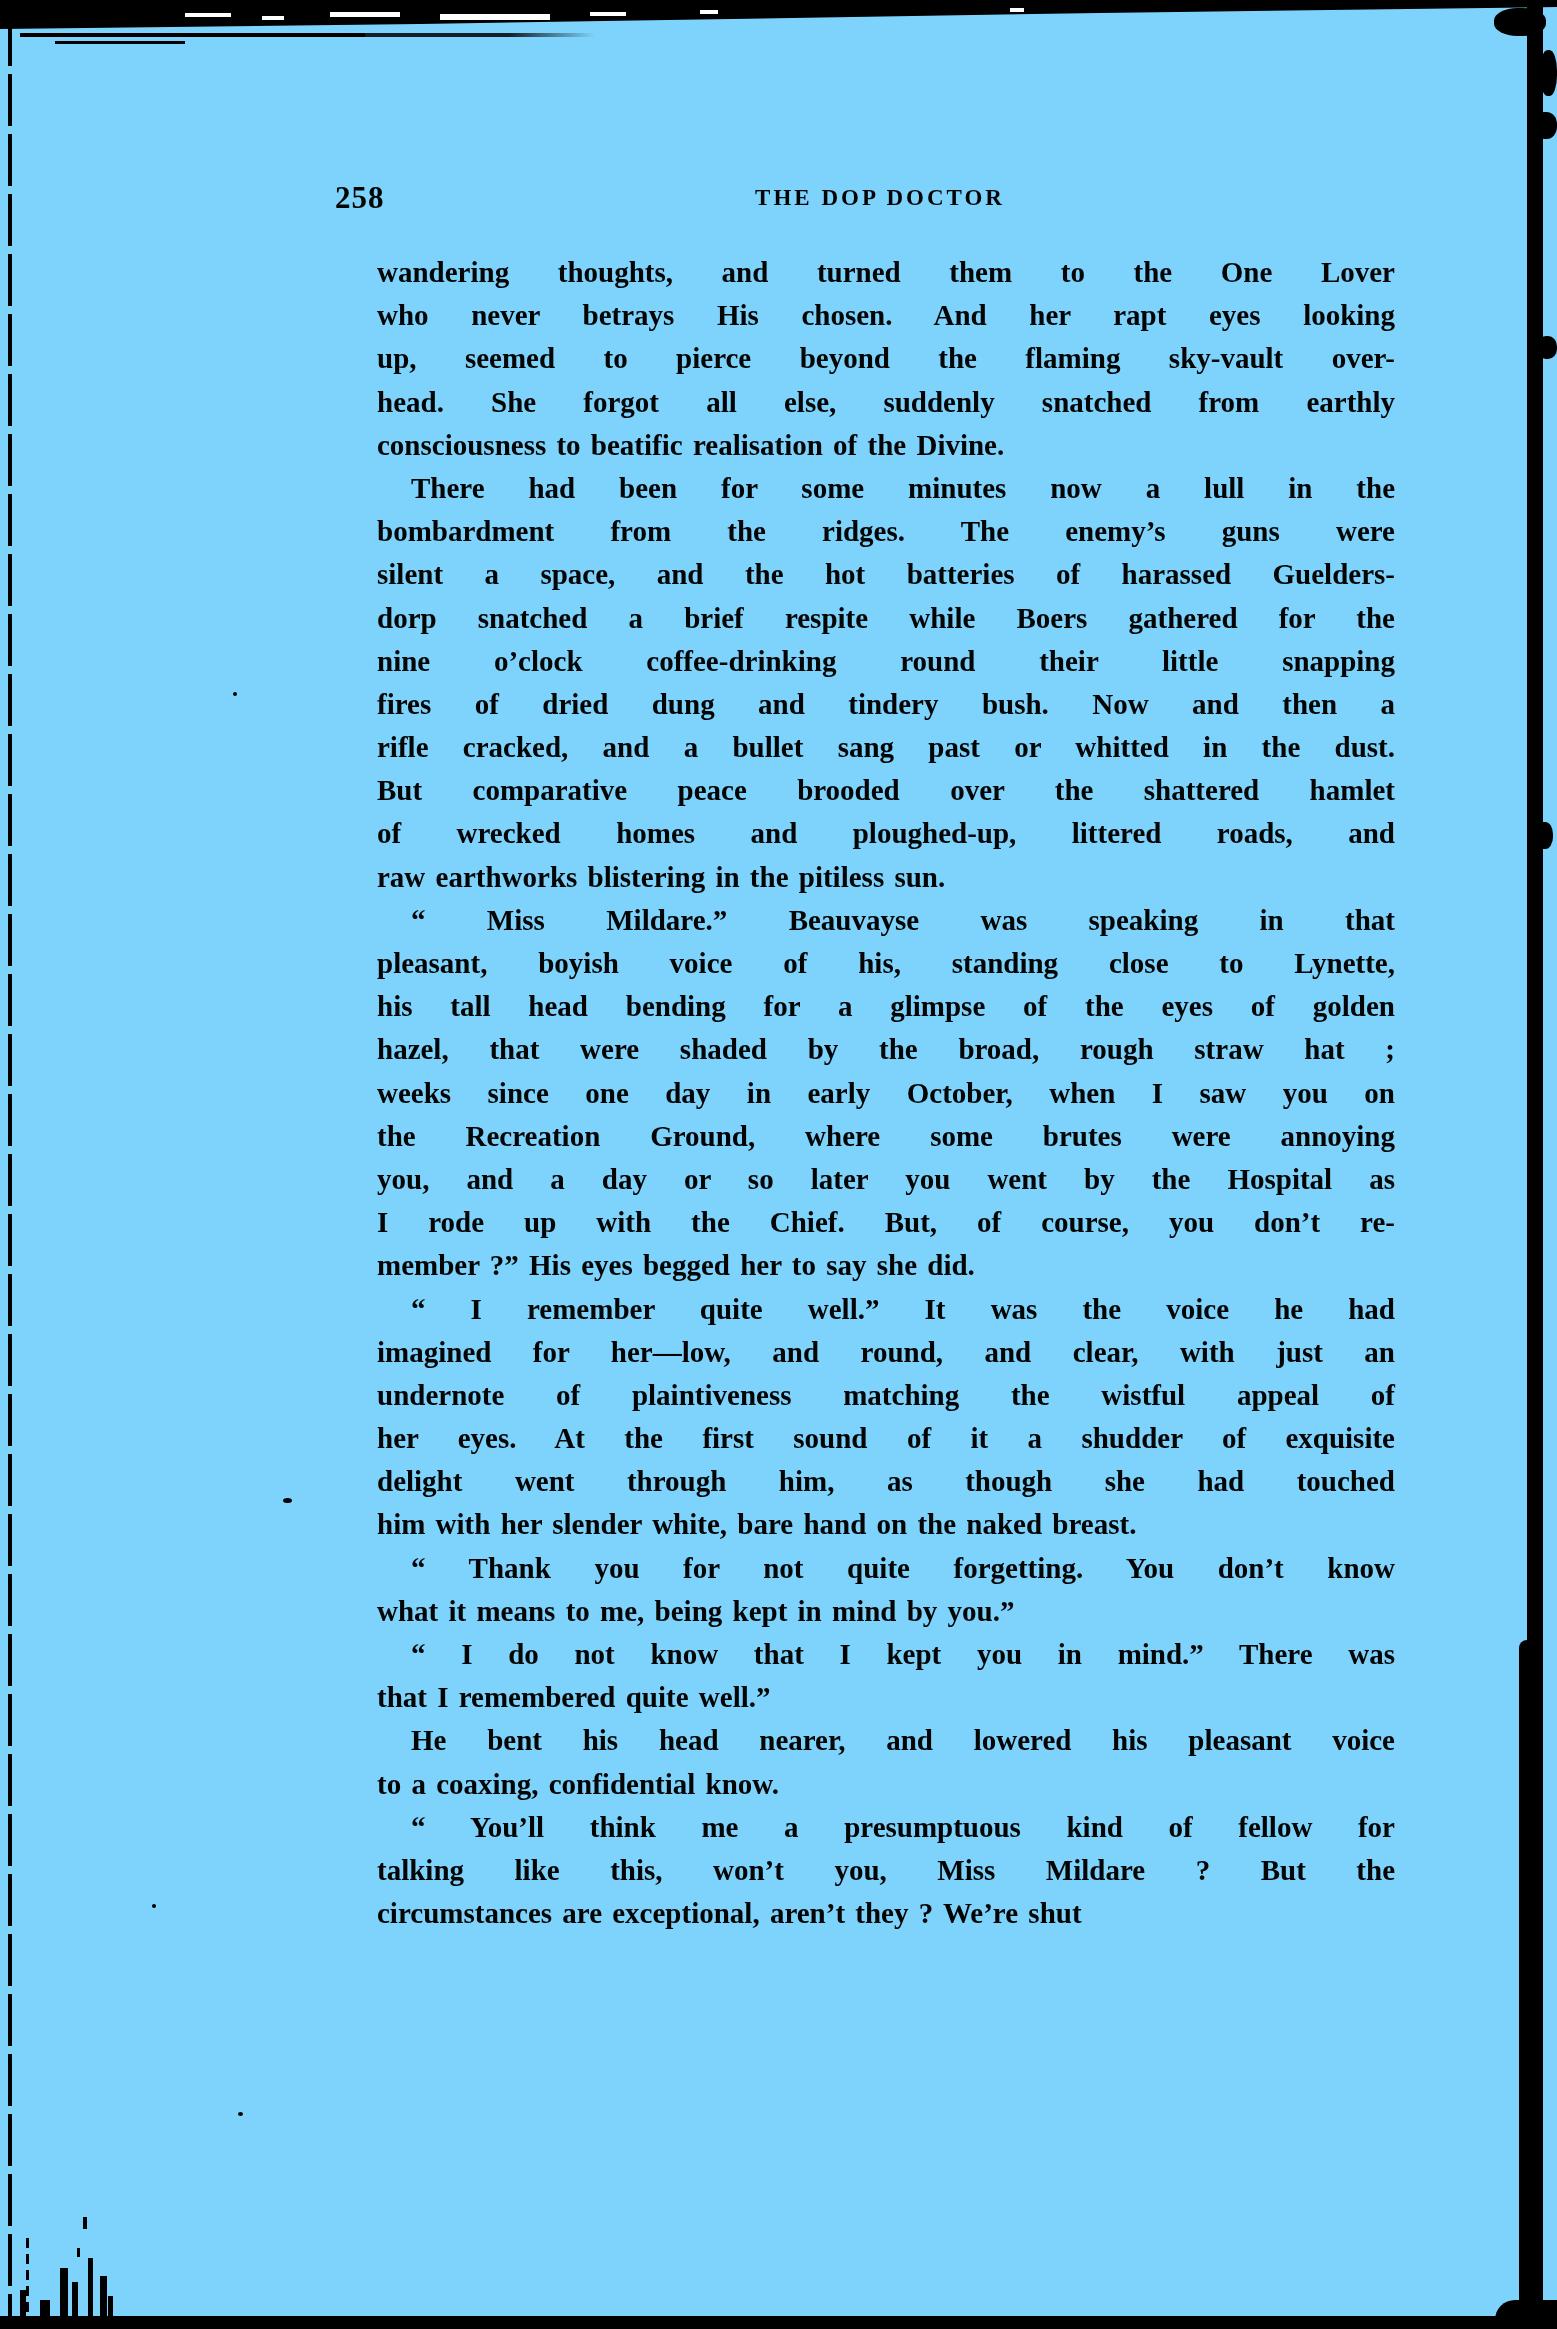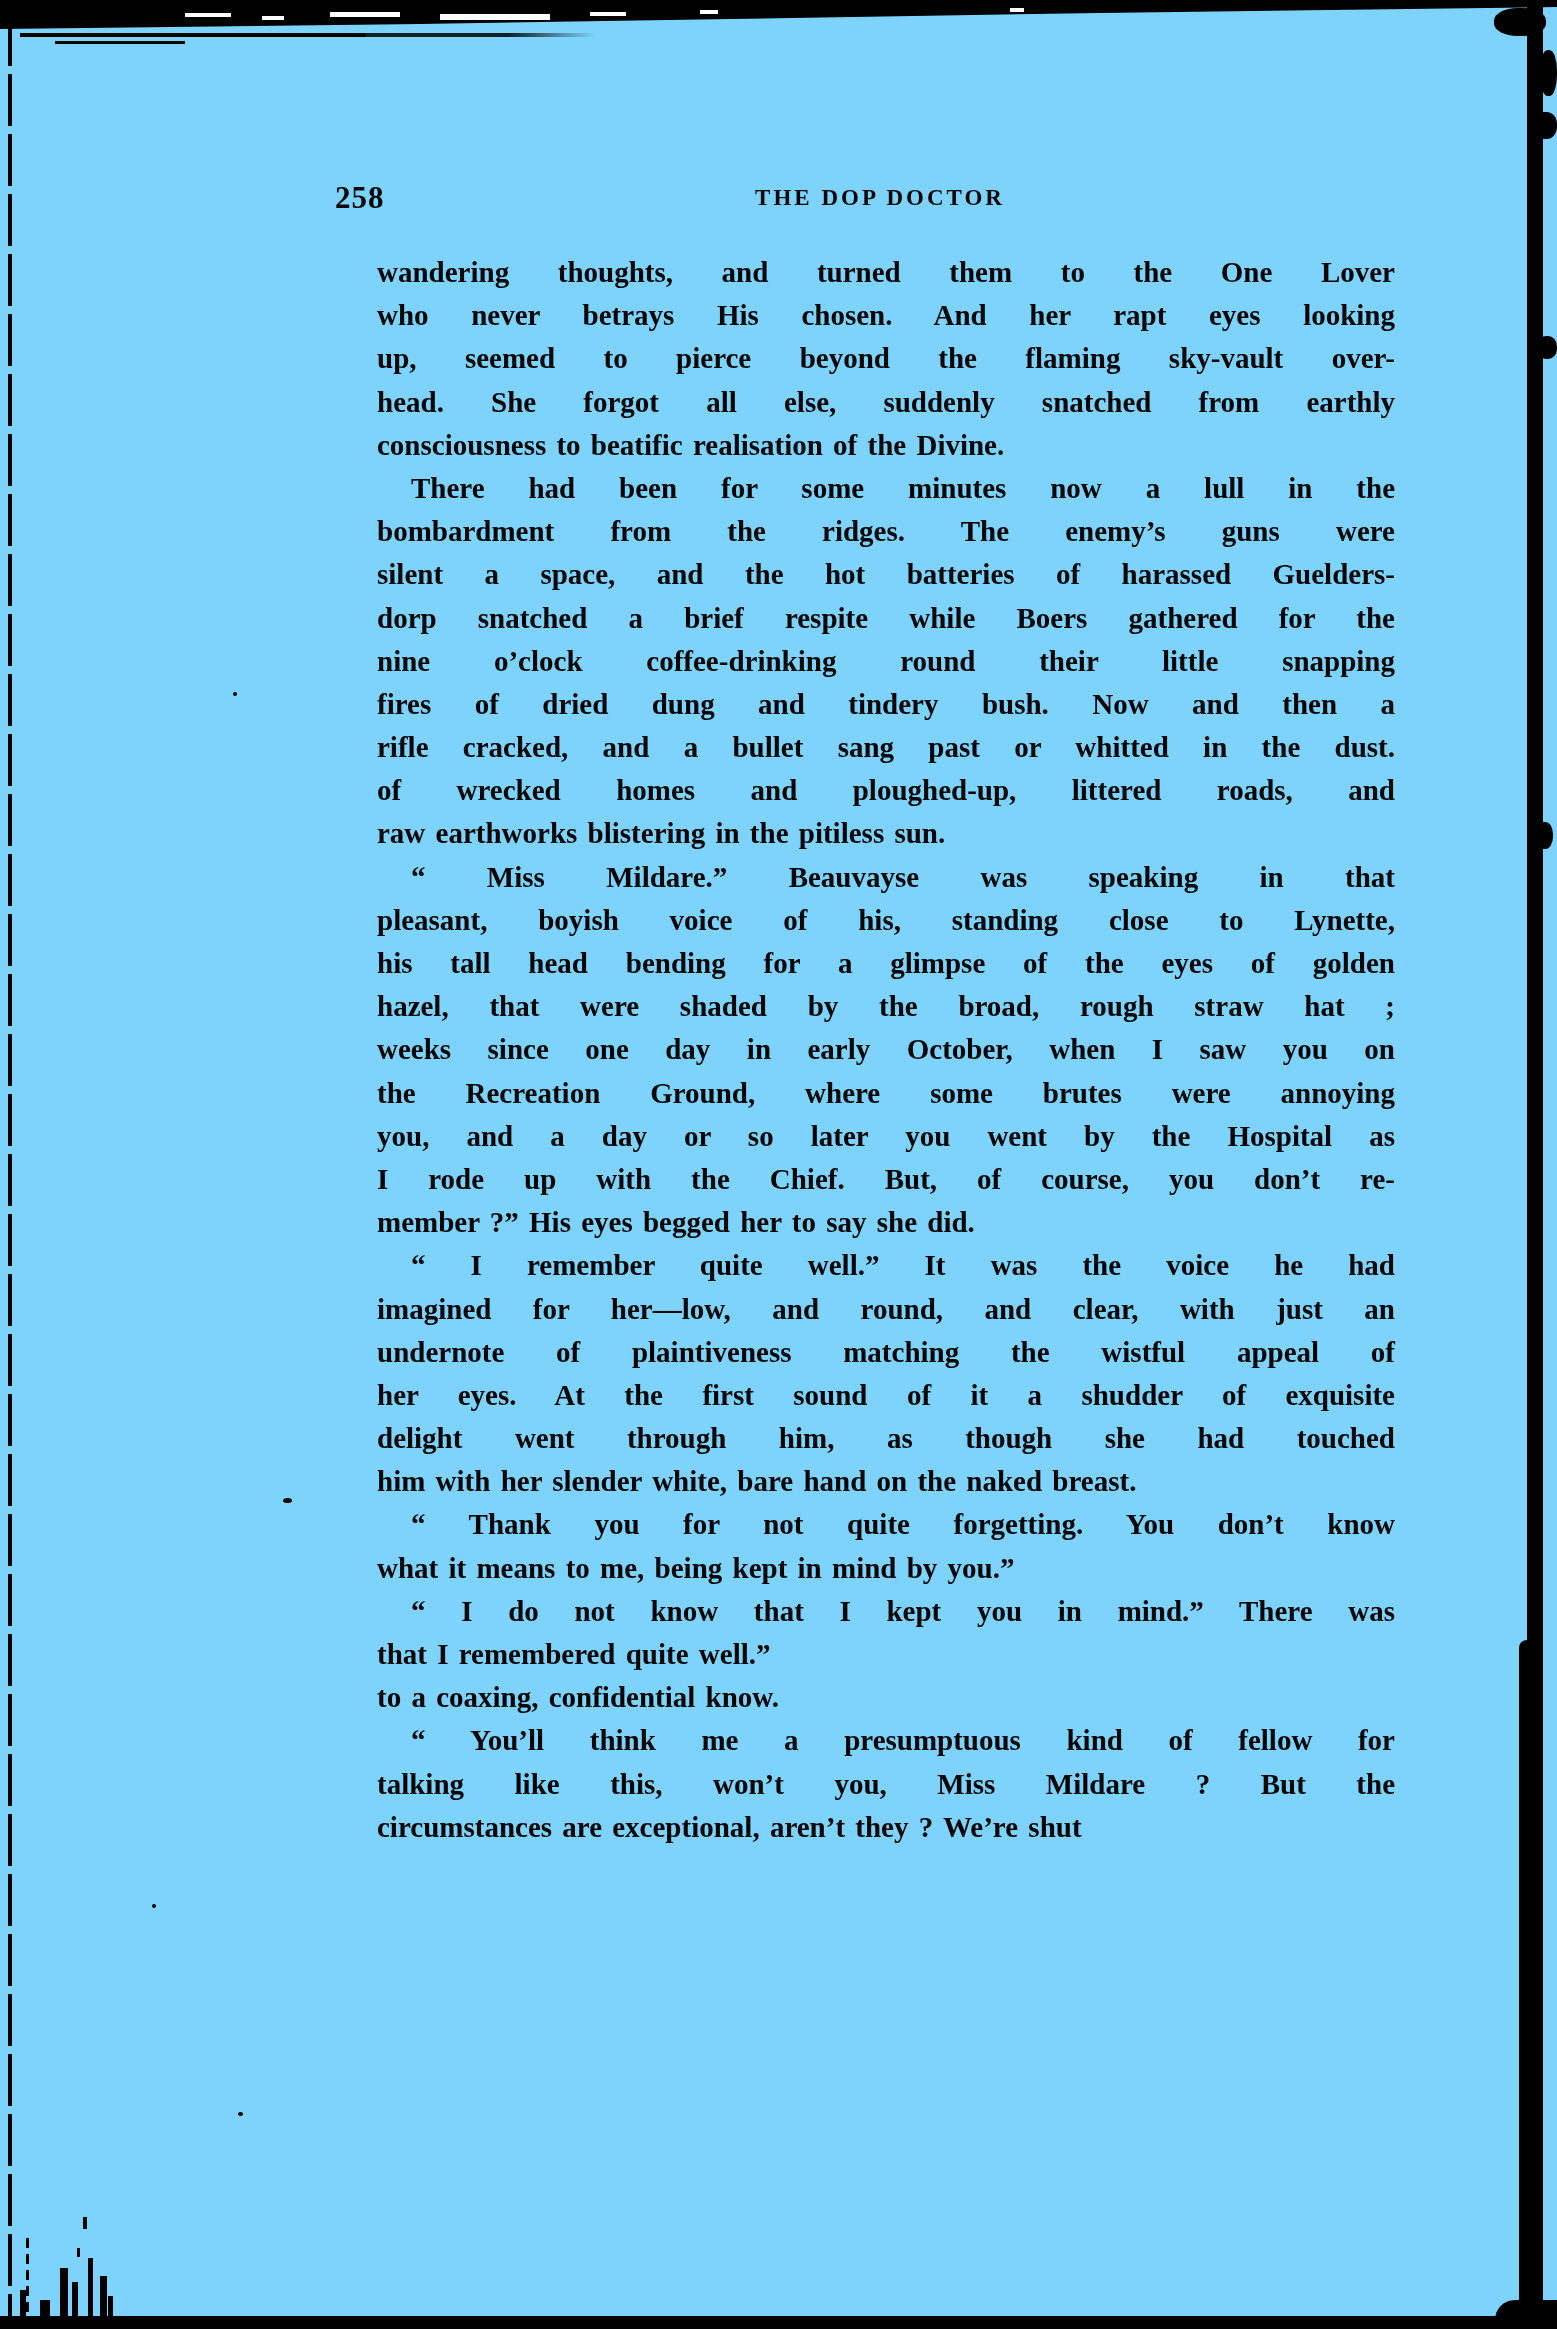--- a/index.html
+++ b/index.html
@@ -132,20 +132,21 @@
         <div class="line full">up, seemed to pierce beyond the flaming sky-vault over-</div>
         <div class="line full">head. She forgot all else, suddenly snatched from earthly</div>
         <div class="line">consciousness to beatific realisation of the Divine.</div>
         <div class="line full indent">There had been for some minutes now a lull in the</div>
         <div class="line full">bombardment from the ridges. The enemy’s guns were</div>
         <div class="line full">silent a space, and the hot batteries of harassed Guelders-</div>
         <div class="line full">dorp snatched a brief respite while Boers gathered for the</div>
         <div class="line full">nine o’clock coffee-drinking round their little snapping</div>
         <div class="line full">fires of dried dung and tindery bush. Now and then a</div>
         <div class="line full">rifle cracked, and a bullet sang past or whitted in the dust.</div>
+        <div class="line full">But comparative peace brooded over the shattered hamlet</div>
         <div class="line full">of wrecked homes and ploughed-up, littered roads, and</div>
         <div class="line">raw earthworks blistering in the pitiless sun.</div>
         <div class="line full indent">“ Miss Mildare.” Beauvayse was speaking in that</div>
         <div class="line full">pleasant, boyish voice of his, standing close to Lynette,</div>
         <div class="line full">his tall head bending for a glimpse of the eyes of golden</div>
         <div class="line full">hazel, that were shaded by the broad, rough straw hat ;</div>
         <div class="line full">weeks since one day in early October, when I saw you on</div>
         <div class="line full">the Recreation Ground, where some brutes were annoying</div>
         <div class="line full">you, and a day or so later you went by the Hospital as</div>
         <div class="line full">I rode up with the Chief. But, of course, you don’t re-</div>
@@ -153,20 +154,21 @@
         <div class="line full indent">“ I remember quite well.” It was the voice he had</div>
         <div class="line full">imagined for her—low, and round, and clear, with just an</div>
         <div class="line full">undernote of plaintiveness matching the wistful appeal of</div>
         <div class="line full">her eyes. At the first sound of it a shudder of exquisite</div>
         <div class="line full">delight went through him, as though she had touched</div>
         <div class="line">him with her slender white, bare hand on the naked breast.</div>
         <div class="line full indent">“ Thank you for not quite forgetting. You don’t know</div>
         <div class="line">what it means to me, being kept in mind by you.”</div>
         <div class="line full indent">“ I do not know that I kept you in mind.” There was</div>
         <div class="line">that I remembered quite well.”</div>
+        <div class="line full indent">He bent his head nearer, and lowered his pleasant voice</div>
         <div class="line">to a coaxing, confidential know.</div>
         <div class="line full indent">“ You’ll think me a presumptuous kind of fellow for</div>
         <div class="line full">talking like this, won’t you, Miss Mildare ? But the</div>
         <div class="line">circumstances are exceptional, aren’t they ? We’re shut</div>
       </div>
   </div>
 
 </div>
 
 </body></html>

